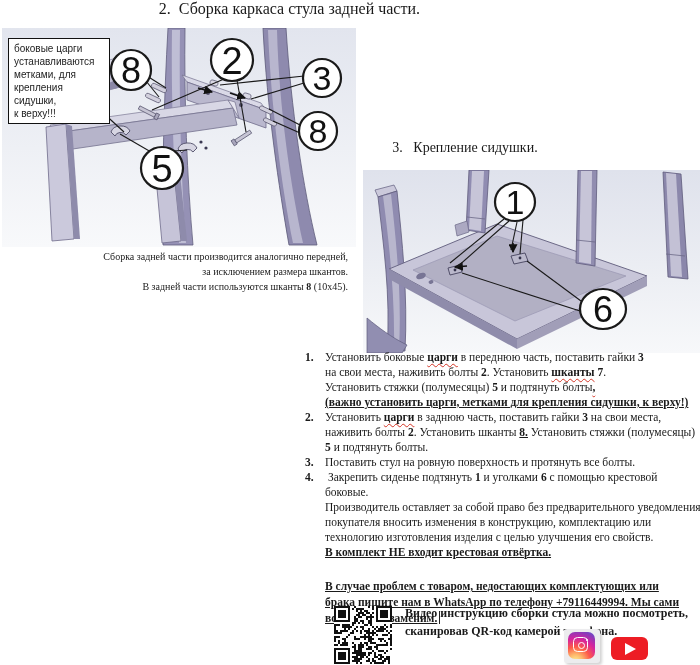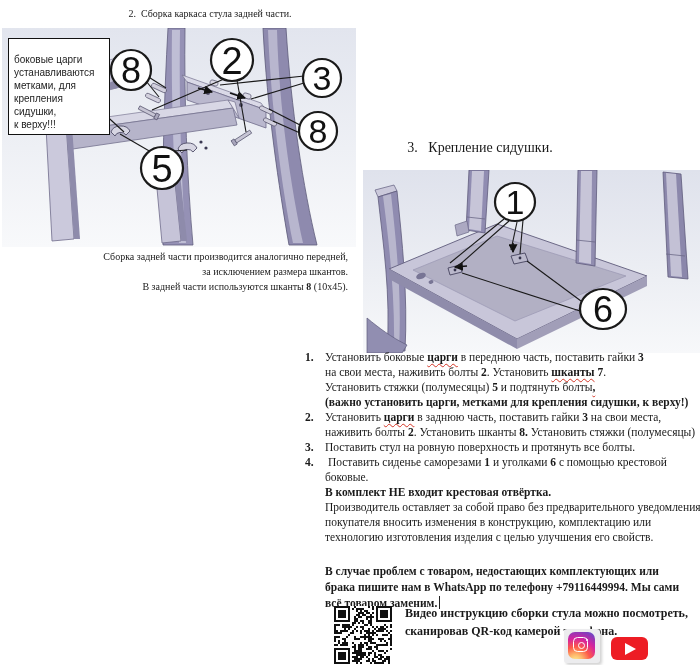--- a/index.html
+++ b/index.html
@@ -1,34 +1,34 @@
 <!DOCTYPE html>
 <html><head>
 <meta charset="utf-8">
 <style>
   html,body{margin:0;padding:0;background:#fff;}
   .page{position:relative;width:700px;height:665px;background:#ffffff;overflow:hidden;
         font-family:"Liberation Serif",serif;color:#1a1a1a;}
   
   .b{font-weight:700;}
-  .bu{font-weight:700;text-decoration-thickness:1.2px;}
+  .bu{font-weight:700;text-decoration:underline;text-decoration-thickness:1.2px;}
   .sq{text-decoration:underline;text-decoration-style:wavy;text-decoration-color:#d43425;
       text-decoration-thickness:1px;text-underline-offset:2px;font-weight:bold;}
 
-  .title2{position:absolute;left:0;top:8px;width:420px;text-align:center;
-          font-size:10px;white-space:pre;}
-  .title3{position:absolute;left:360px;top:140px;width:240px;text-align:center;
+  .title2{position:absolute;left:0;top:0;width:420px;text-align:right;
+          font-size:16px;white-space:pre;}
+  .title3{position:absolute;left:345px;top:140px;width:240px;text-align:center;
           font-size:14px;white-space:pre;}
 
   .ldiag{position:absolute;left:2px;top:28px;width:354px;height:219px;}
   .rdiag{position:absolute;left:363px;top:170px;width:337px;height:183px;}
   .ldiag svg,.rdiag svg{display:block;}
 
   .notebox{position:absolute;left:8px;top:38px;width:92px;background:#fff;
-           border:1.6px solid #111;padding:14px 3px 3px 5px;
+           border:1.6px solid #111;padding:3px 3px 3px 5px;
            font-family:"Liberation Sans",sans-serif;font-size:10px;line-height:13px;color:#222;}
 
   .lcaption{position:absolute;left:0;top:249px;width:348px;text-align:right;
             font-size:10px;line-height:15px;}
   .lcaption .ln{display:block;white-space:pre;}
 
   .instr{position:absolute;left:305px;top:350px;width:394px;
          font-size:11.5px;line-height:15px;}
   .li{display:flex;}
   .li .n{width:20px;flex:none;font-weight:700;}
@@ -283,43 +283,44 @@
         <span class="ln"><span>на свои места, наживить болты </span><span class="b">2</span><span>. Установить </span><span class="sq">шканты</span><span> </span><span class="b">7</span><span>.</span></span>
         <span class="ln"><span>Установить стяжки (полумесяцы) </span><span class="b">5</span><span> и подтянуть болты</span><span class="sq">,</span></span>
         <span class="ln"><span class="bu">(важно установить царги, метками для крепления сидушки, к верху!)</span></span>
       </span>
     </div>
     <div class="li">
       <span class="n">2.</span>
       <span class="c">
         <span class="ln"><span>Установить </span><span class="sq">царги</span><span> в заднюю часть, поставить гайки </span><span class="b">3</span><span> на свои места,</span></span>
         <span class="ln"><span>наживить болты </span><span class="b">2</span><span>. Установить шканты </span><span class="bu">8.</span><span> Установить стяжки (полумесяцы)</span></span>
+        <span class="ln"><span class="b">5</span><span> и подтянуть болты.</span></span>
       </span>
     </div>
     <div class="li">
       <span class="n">3.</span>
       <span class="c">
         <span class="ln"><span>Поставить стул на ровную поверхность и протянуть все болты.</span></span>
       </span>
     </div>
     <div class="li">
       <span class="n">4.</span>
       <span class="c">
-        <span class="ln"><span> Поставить сиденье саморезами </span><span class="b">1</span><span> и уголками </span><span class="b">6</span><span> с помощью крестовой</span></span>
+        <span class="ln"><span> Закрепить сиденье подтянуть </span><span class="b">1</span><span> и уголками </span><span class="b">6</span><span> с помощью крестовой</span></span>
         <span class="ln"><span>боковые.</span></span>
       </span>
     </div>
 
-    <div class="para">
-      <span class="ln"><span class="bu">В комплект НЕ входит крестовая отвёртка.</span></span>
-    </div>
     <div class="para">
       <span class="ln"><span>Производитель оставляет за собой право без предварительного уведомления</span></span>
       <span class="ln"><span>покупателя вносить изменения в конструкцию, комплектацию или</span></span>
       <span class="ln"><span>технологию изготовления изделия с целью улучшения его свойств.</span></span>
+    </div>
+    <div class="para">
+      <span class="ln"><span class="bu">В комплект НЕ входит крестовая отвёртка.</span></span>
     </div>
     <div class="wa">
       <span class="ln"><span class="bu">В случае проблем с товаром, недостающих комплектующих или</span></span>
       <span class="ln"><span class="bu">брака пишите нам в WhatsApp по телефону +79116449994. Мы сами</span></span>
       <span class="ln"><span><span class="bu">всё товаром заменим.</span></span><span class="cursor"></span></span>
     </div>
   </div>
 
   <svg class="qr" viewBox="0 0 29 29">
     <rect width="29" height="29" fill="#fff"></rect>

